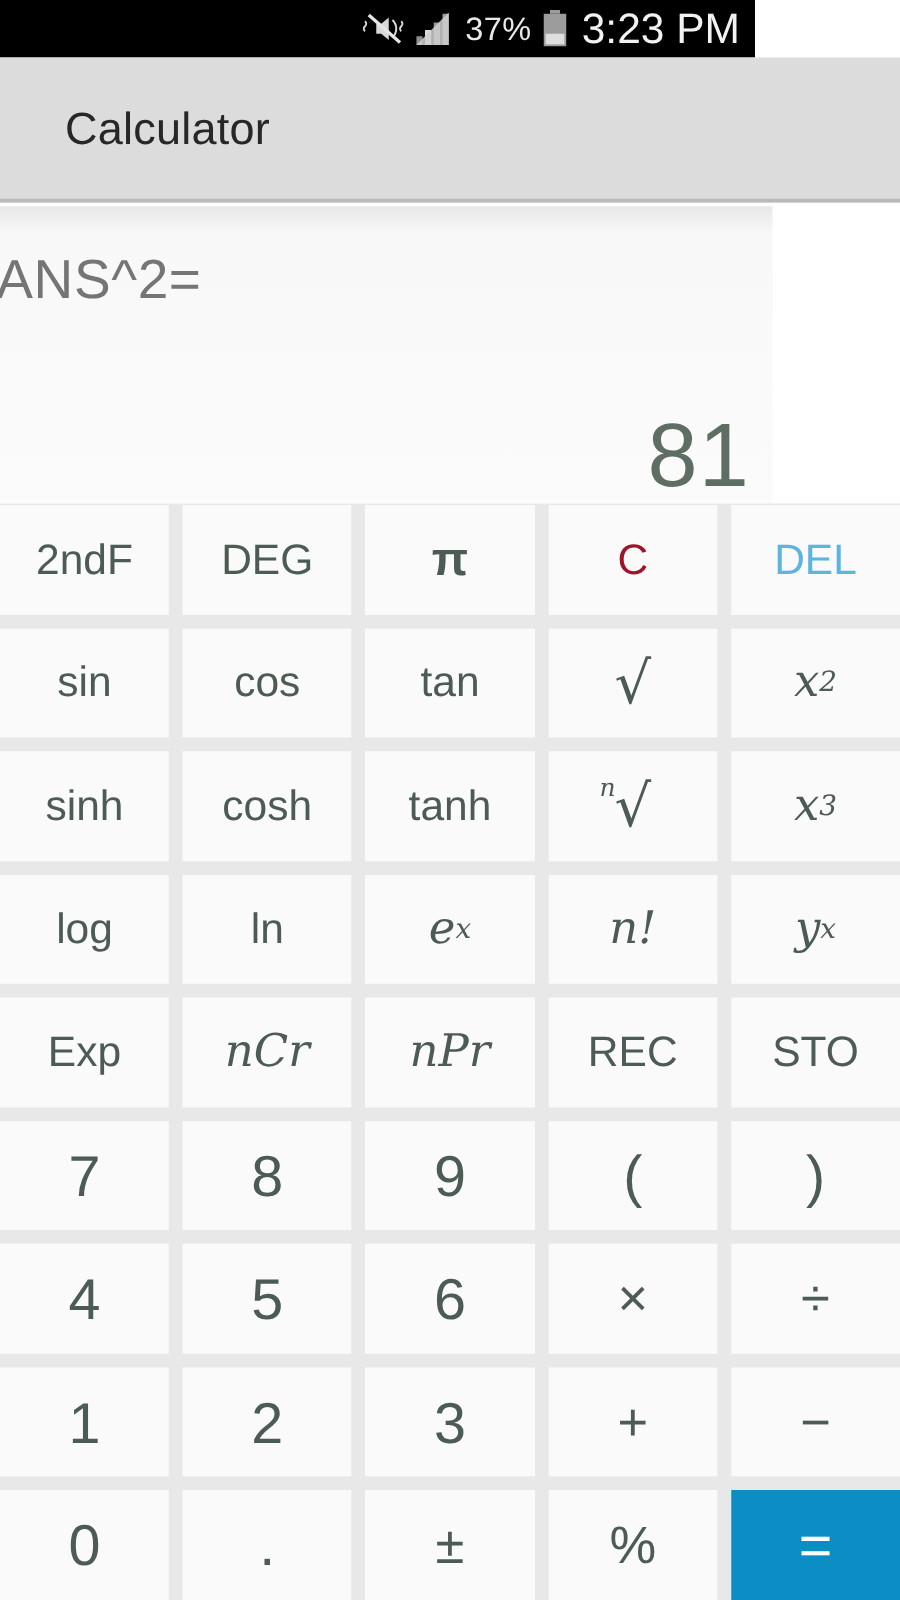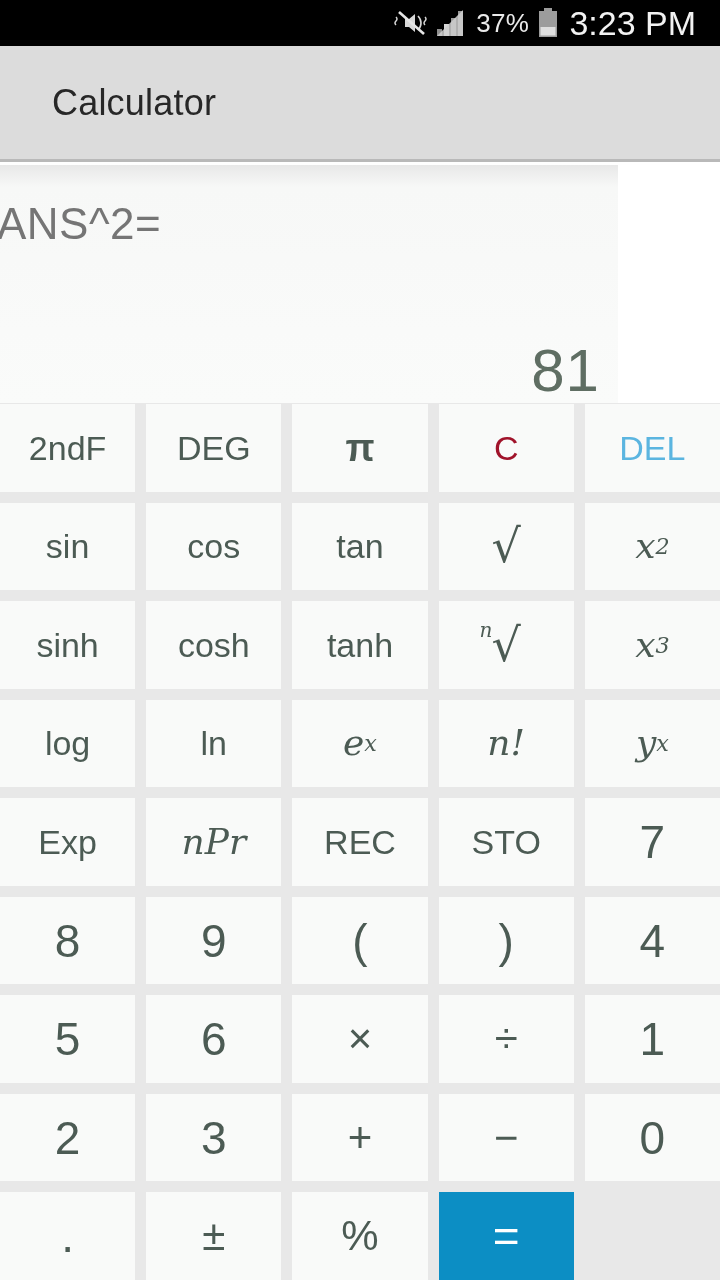--- a/index.html
+++ b/index.html
@@ -7,24 +7,24 @@
     width:720px; height:1280px;
     background:#ffffff;
     font-family:"Liberation Sans", sans-serif;
     overflow:hidden;
   }
   #app { position:relative; width:720px; height:1280px; }
 
   
   .statusbar{
     position:absolute; top:0; left:0;
-    width:720px; height:46px;
+    width:604px; height:46px;
     background:#000000;
     display:flex; align-items:center; justify-content:flex-end;
-    padding-right:24px;
+    padding-right:12px;
   }
   .sb-group{ display:flex; align-items:center; gap:9px; }
   .sb-text{ color:#e9e9e9; font-size:26px; letter-spacing:0.4px; line-height:1; }
   .sb-time{ color:#f2f2f2; font-size:34px; line-height:1; margin-left:2px; }
   .icon-svg{ display:block; }
 
   
   .appbar{
     position:absolute; top:46px; left:0;
     width:720px; height:116px;
@@ -48,21 +48,21 @@
     background:linear-gradient(to bottom,#e8e8e8 0px,#f7f8f7 22px,#fafbfa 100%);
     overflow:hidden;
   }
   .expr{
     position:absolute; top:34px; left:-3px;
     font-size:44px; color:#757575;
     letter-spacing:0.5px; white-space:nowrap;
   }
   .result{
     position:absolute; right:18px; bottom:2px;
-    font-size:60px; color:#5f6e63;
+    font-size:72px; color:#5f6e63;
     font-weight:300; letter-spacing:1px;
     line-height:1; white-space:nowrap;
   }
 
   
   .keypad{
     position:absolute; top:403px; left:0;
     width:720px; height:877px;
     display:grid;
     grid-template-columns:repeat(5,1fr);
@@ -179,20 +179,21 @@
       <div class="key mathit">
         <span>e</span>
         <span class="sup">x</span>
       </div>
       <div class="key mathit">n!</div>
       <div class="key mathit">
         <span>y</span>
         <span class="sup">x</span>
       </div>
       <div class="key plain">Exp</div>
+      <div class="key mathit">nCr</div>
       <div class="key mathit">nPr</div>
       <div class="key plain">REC</div>
       <div class="key plain">STO</div>
       <div class="key num">7</div>
       <div class="key num">8</div>
       <div class="key num">9</div>
       <div class="key num">(</div>
       <div class="key num">)</div>
       <div class="key num">4</div>
       <div class="key num">5</div>

